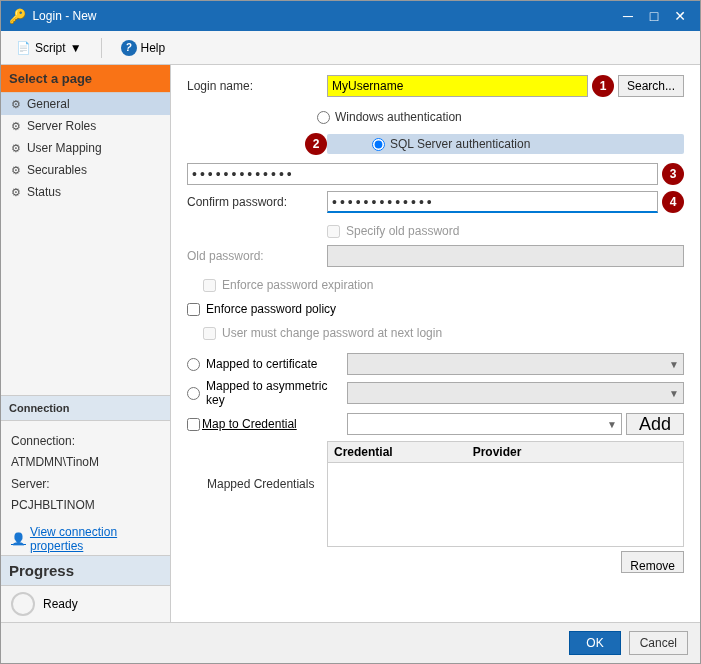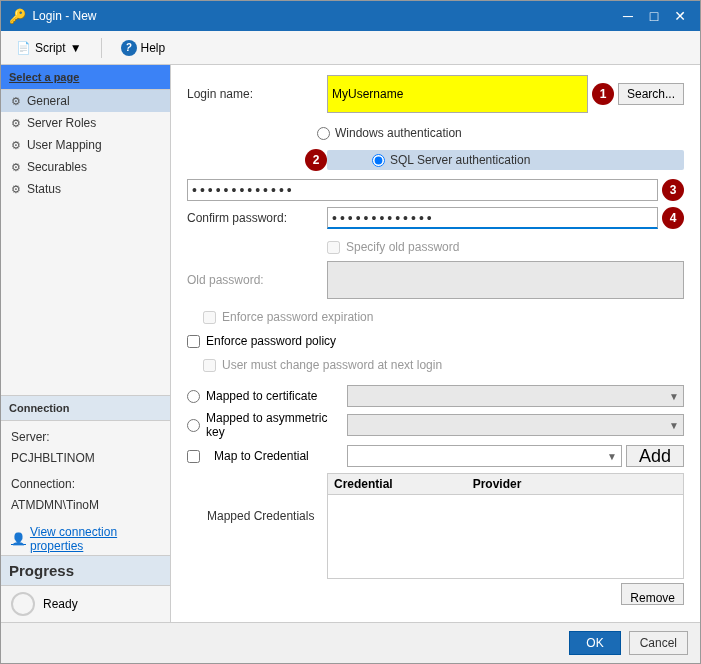--- a/index.html
+++ b/index.html
@@ -13,42 +13,42 @@
     .title-bar-controls { display: flex; gap: 2px; }
     .title-btn { background: none; border: none; color: white; cursor: pointer; font-size: 14px; width: 24px; height: 20px; display: flex; align-items: center; justify-content: center; }
 
     .toolbar { background: #f5f5f5; border-bottom: 1px solid #ccc; padding: 4px 8px; display: flex; align-items: center; gap: 12px; height: 34px; flex-shrink: 0; }
     .toolbar-btn { display: flex; align-items: center; gap: 4px; cursor: pointer; padding: 2px 6px; border: 1px solid transparent; background: none; font-size: 12px; }
     .toolbar-sep { width: 1px; height: 20px; background: #ccc; }
 
     .main-area { display: flex; flex: 1; overflow: hidden; }
 
     .sidebar { width: 170px; background: #f5f5f5; border-right: 1px solid #ccc; display: flex; flex-direction: column; flex-shrink: 0; }
-    .sidebar-section { padding: 6px 8px; font-weight: bold; font-size: 11px; background: #3b82f6; border-bottom: 1px solid #ccc; color: #333; text-decoration: underline; }
+    .sidebar-section { padding: 6px 8px; font-weight: bold; font-size: 13px; background: #f97316; border-bottom: 1px solid #ccc; color: #333; }
     .sidebar-item { display: flex; align-items: center; gap: 6px; padding: 4px 10px; cursor: pointer; color: #333; font-size: 12px; }
     .sidebar-item.active { background: #c8d8ea; }
     .sidebar-icon { font-size: 11px; color: #555; }
 
     .sidebar-spacer { flex: 1; }
 
     .connection-section { padding: 6px 8px; font-weight: bold; font-size: 11px; background: #dce6f0; border-top: 1px solid #ccc; border-bottom: 1px solid #ccc; color: #333; }
     .connection-info { padding: 6px 10px; font-size: 11px; color: #333; line-height: 1.8; }
     .connection-link { color: #0066cc; cursor: pointer; text-decoration: underline; font-size: 11px; display: flex; align-items: center; gap: 4px; padding: 2px 10px; }
 
     .progress-section { padding: 6px 8px; font-weight: bold; font-size: 15px; background: #dce6f0; border-top: 1px solid #ccc; border-bottom: 1px solid #ccc; color: #333; }
     .progress-info { padding: 6px 10px; display: flex; align-items: center; gap: 8px; font-size: 12px; }
     .progress-circle { width: 24px; height: 24px; border: 2px solid #ccc; border-radius: 50%; display: flex; align-items: center; justify-content: center; flex-shrink: 0; }
 
     .content { flex: 1; padding: 10px 16px; overflow-y: auto; background: white; }
 
     .form-row { display: flex; align-items: center; margin-bottom: 8px; }
     .form-label { width: 140px; color: #333; flex-shrink: 0; }
 
     .input-row { display: flex; align-items: center; gap: 4px; }
-    .text-input { height: 22px; border: 1px solid #aaa; padding: 18px 4px; font-size: 12px; width: 100%; }
+    .text-input { height: 22px; border: 1px solid #aaa; padding: 10px 4px; font-size: 12px; width: 100%; }
     .text-input.yellow-bg { background-color: #ffff00; }
     .password-input { height: 22px; border: 1px solid #aaa; padding: 2px 4px; font-size: 20px; letter-spacing: 4px; width: 100%; background: white; color: #333; }
     .search-btn { height: 22px; padding: 0 8px; border: 1px solid #aaa; background: #f0f0f0; cursor: pointer; font-size: 12px; white-space: nowrap; }
 
     .radio-group { margin-bottom: 6px; }
     .radio-row { display: flex; align-items: center; gap: 5px; padding: 3px 0; font-size: 12px; color: #333; }
     .radio-row.active { background: #c8d8ea; padding: 3px 6px; margin-left: -6px; border-radius: 2px; }
     .radio-row input[type="radio"] { margin: 0; }
 
     .checkbox-row { display: flex; align-items: center; gap: 6px; padding: 3px 0; font-size: 12px; }
@@ -124,27 +124,27 @@
       </div>
       <div class="sidebar-item">
         <span class="sidebar-icon">⚙</span>
         <span>Status</span>
       </div>
 
       <div class="sidebar-spacer"></div>
 
       <div class="connection-section">Connection</div>
       <div class="connection-info">
+        <div style="margin-top:4px;">
+          <span>Connection:</span><br>
+          <span>ATMDMN\TinoM</span>
+        </div>
         <div>
           <span>Server:</span><br>
           <span>PCJHBLTINOM</span>
-        </div>
-        <div style="margin-top:4px;">
-          <span>Connection:</span><br>
-          <span>ATMDMN\TinoM</span>
         </div>
       </div>
       <div class="connection-link">
         <span>👤</span>
         <span>View connection properties</span>
       </div>
 
       <div class="progress-section">Progress</div>
       <div class="progress-info">
         <div class="progress-circle"></div>
@@ -234,21 +234,21 @@
           <input type="radio" name="mapped" style="">
           <label>Mapped to asymmetric key</label>
         </div>
         <div class="dropdown" style="flex:1; background:#e8e8e8;">
           <span></span>
           <span class="dropdown-arrow">▼</span>
         </div>
       </div>
 
       <div class="form-row" style="margin-bottom:6px;">
-        <div style="display:flex; align-items:center; gap:14px; width:160px; flex-shrink:0;">
+        <div style="display:flex; align-items:center; gap:2px; width:160px; flex-shrink:0;text-decoration:underline;">
           <input type="checkbox" style="">
           <label>Map to Credential</label>
         </div>
         <div class="dropdown" style="flex:1;">
           <span></span>
           <span class="dropdown-arrow">▼</span>
         </div>
         <button class="add-btn" style="margin-left:4px;">Add</button>
       </div>
 

